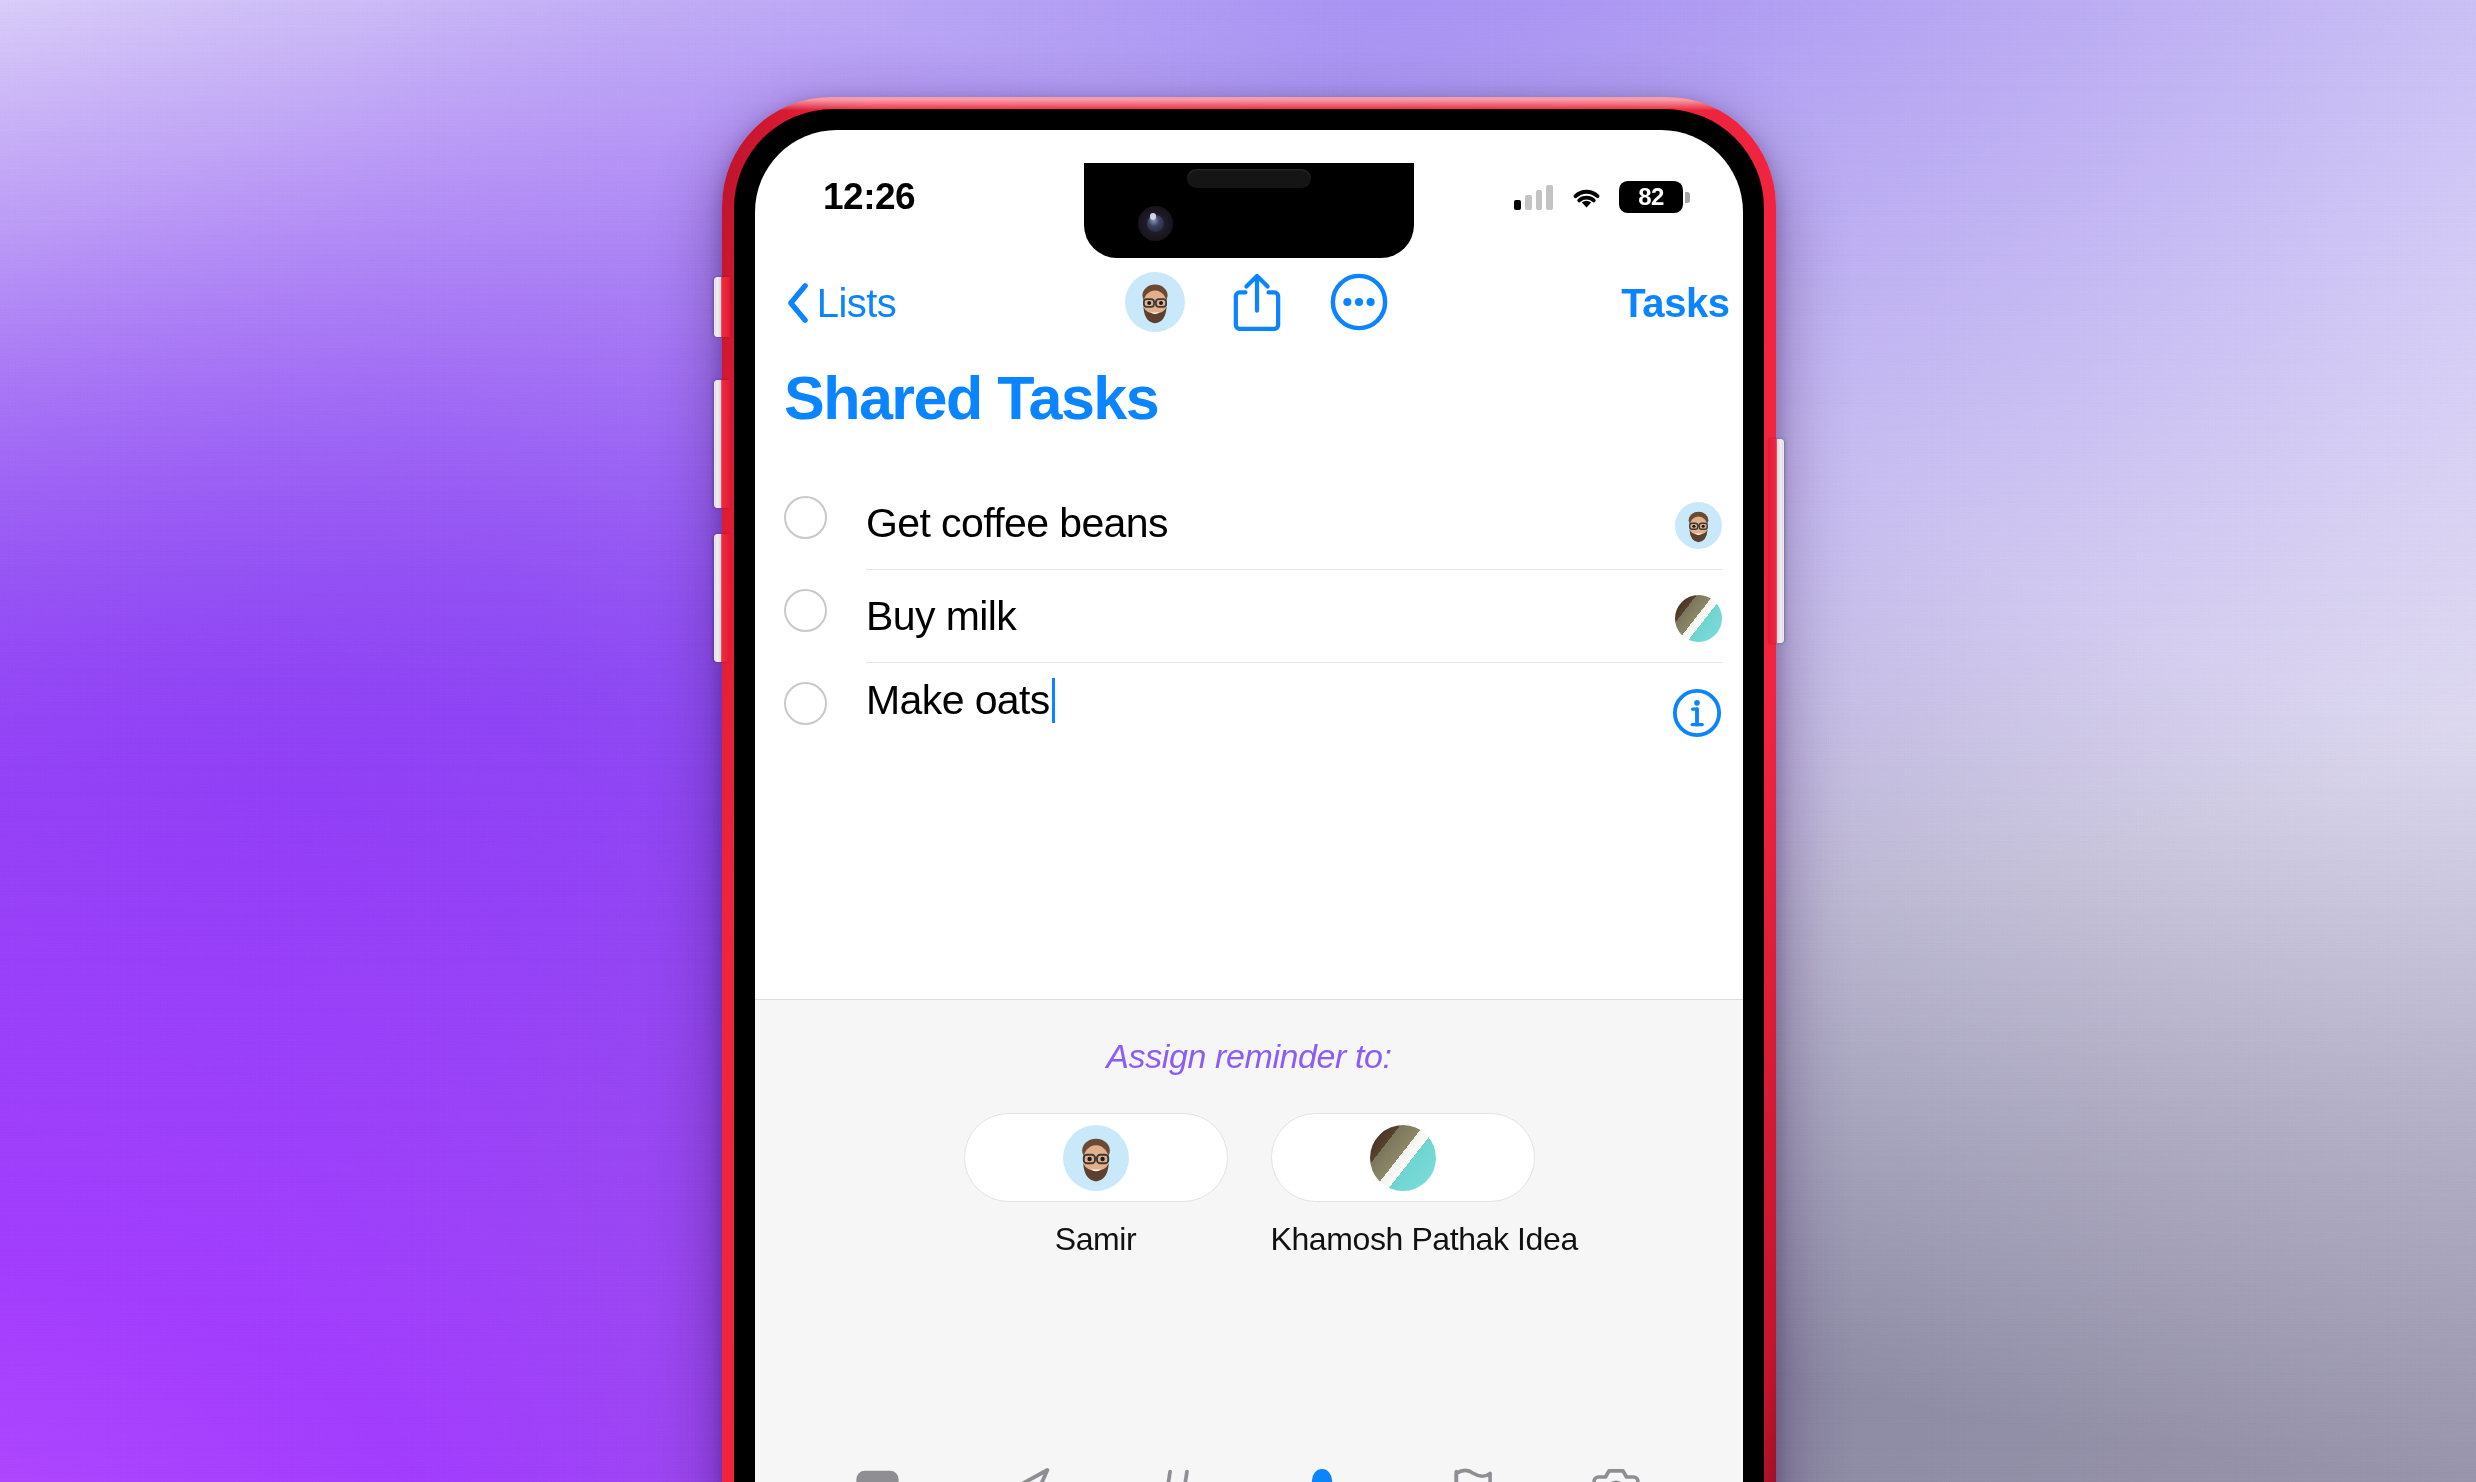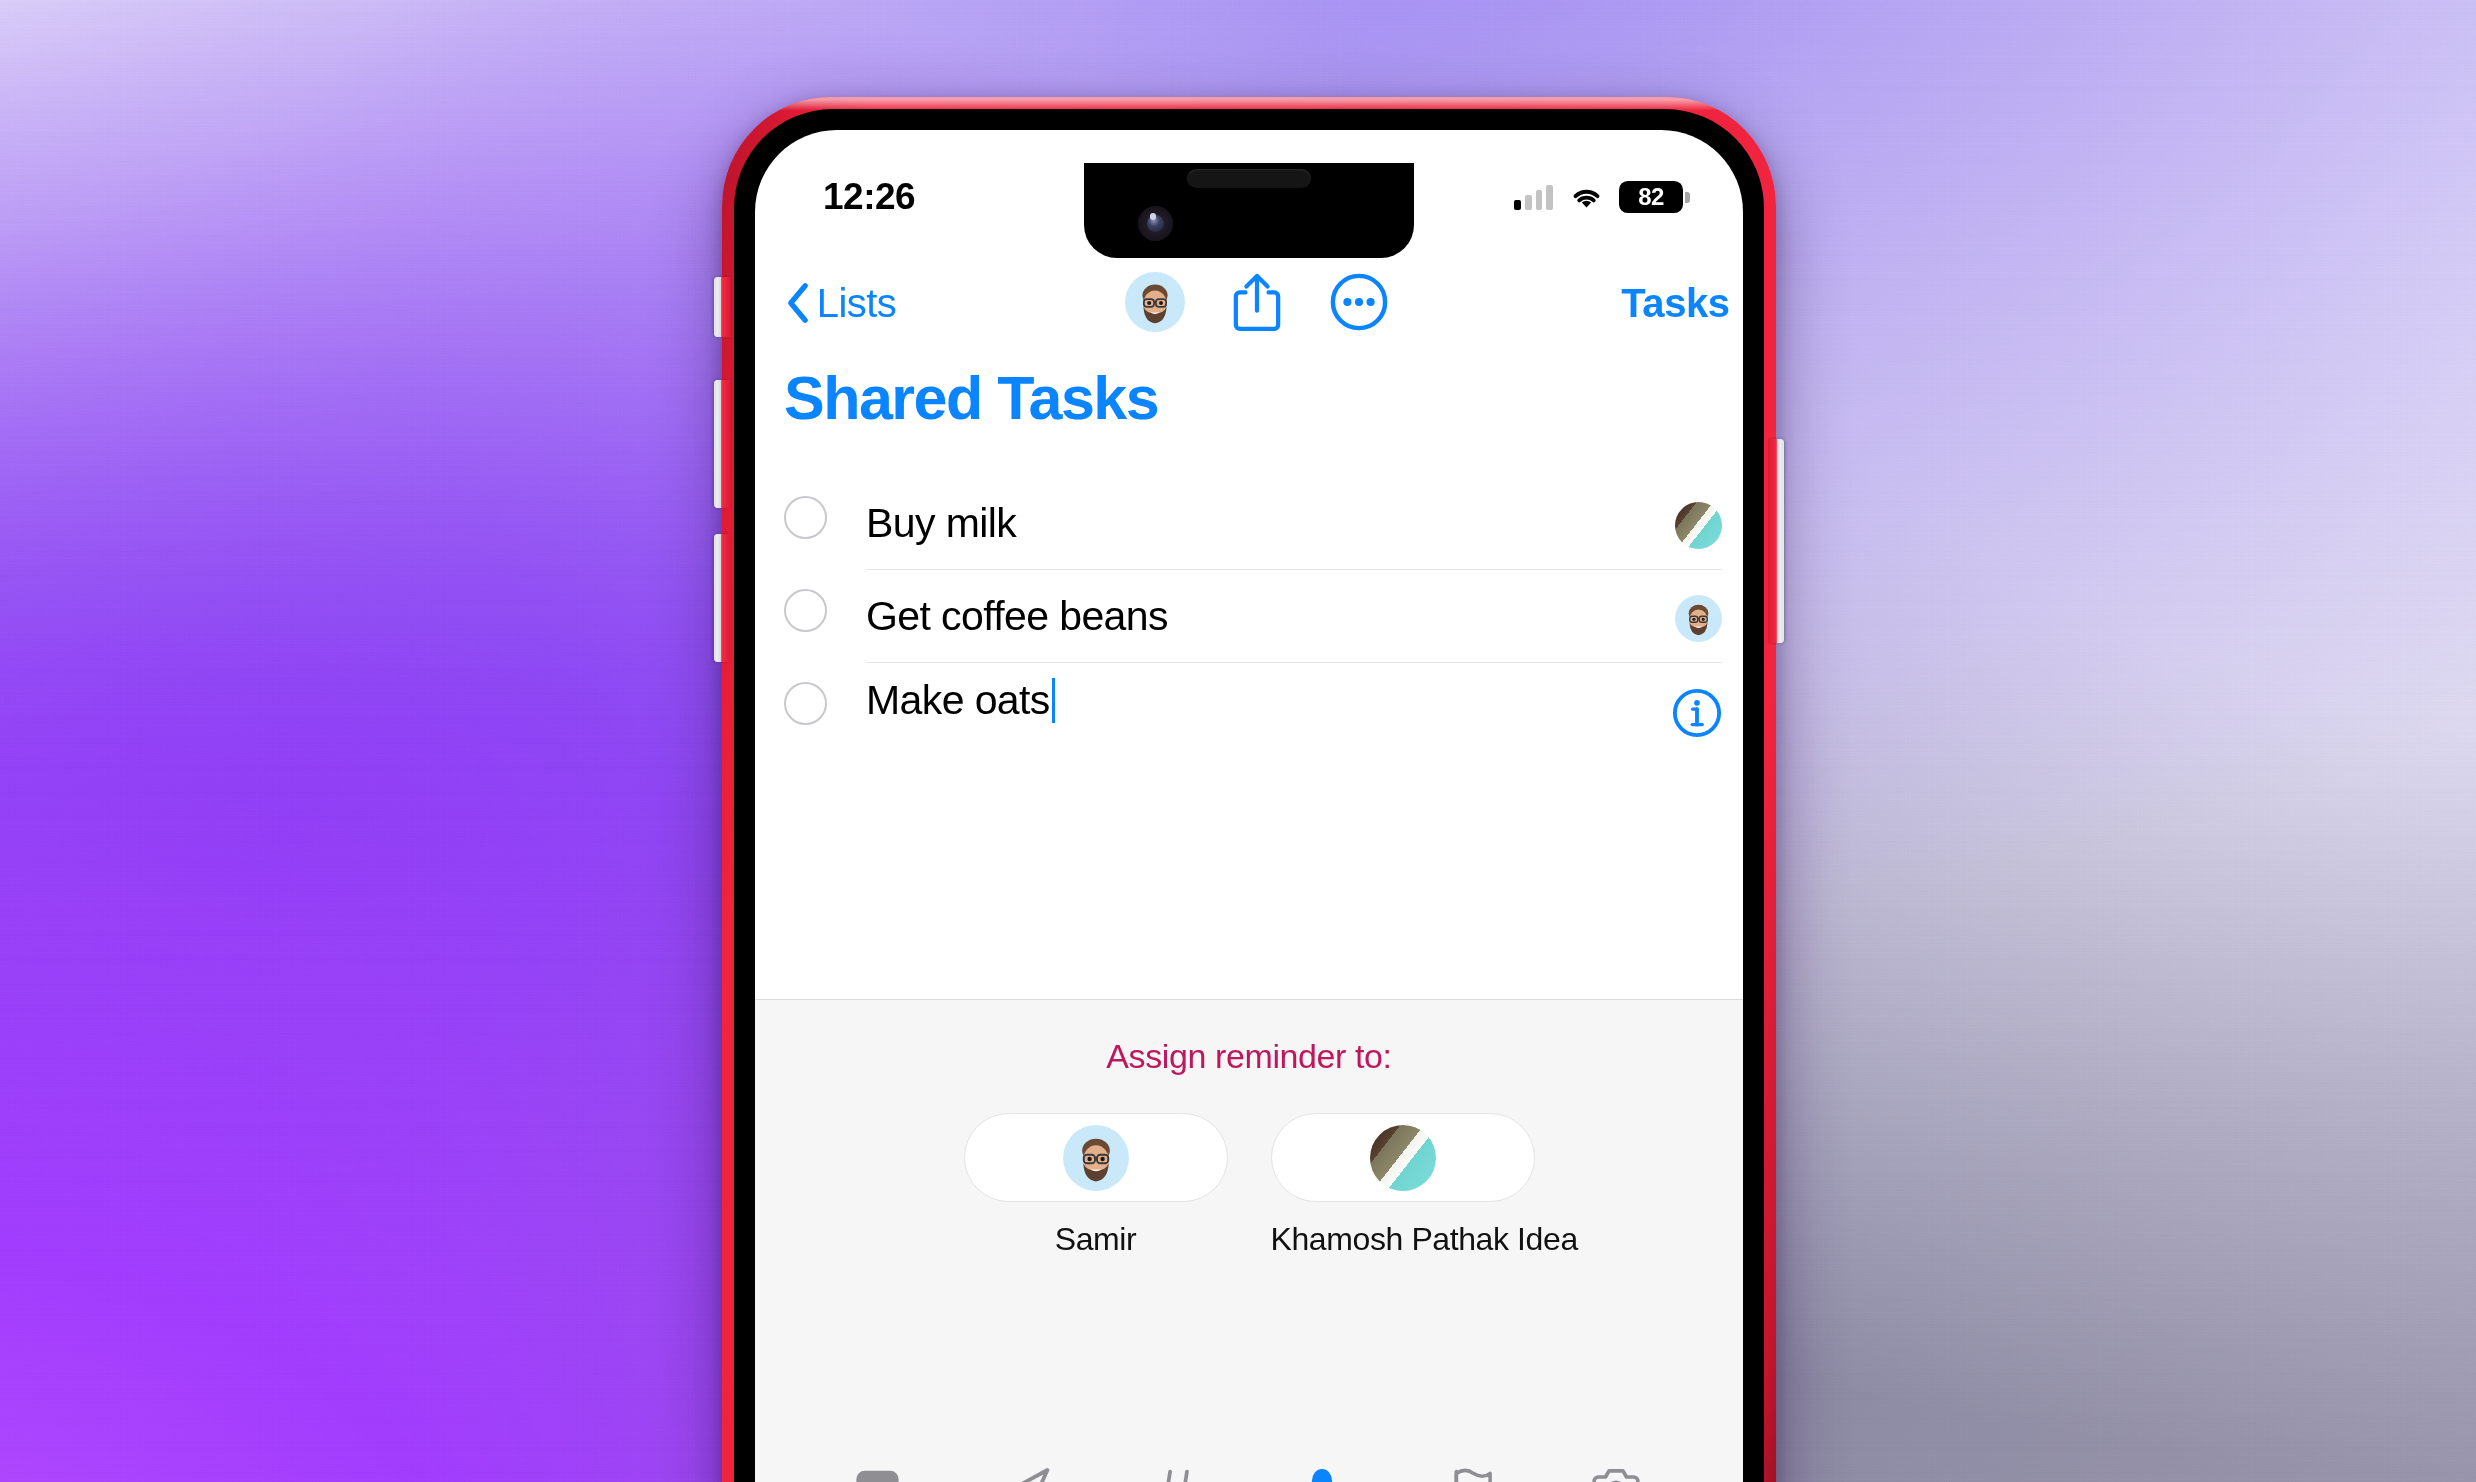--- a/index.html
+++ b/index.html
@@ -207,21 +207,21 @@
   }
   .info-ico { width:50px; height:50px; }
 
   
   .assign {
     position:absolute; left:0; right:0; top:869px; bottom:0;
     background:#f6f6f7; border-top:1.9px solid #dcdcde;
   }
   .assign-label {
     text-align:center; margin-top:37px;
-    font-size:34px; color:#be185d; letter-spacing:-0.4px;
+    font-size:34px; color:#8b5cf6; letter-spacing:-0.4px;font-style:italic;
   }
   .assign-row {
     display:flex; justify-content:center; gap:43px; margin-top:37px;
   }
   .assign-card {
     width:264px; height:89px; cursor:pointer;
   }
   .assign-chip {
     width:264px; height:89px; border-radius:45px;
     background:#fff; border:1.9px solid #e3e3e6;
@@ -338,32 +338,20 @@
           </svg>
         </div>
       </div>
 
       <div class="nav-done">Tasks</div>
     </div>
 
     <div class="list-title">Shared Tasks</div>
 
     <div class="tasks">
-
-      <div class="task">
-        <div class="circle"></div>
-        <div class="task-body">
-          <div class="task-line">
-            <span class="task-text">Buy milk</span>
-          </div>
-          <div class="task-right">
-            <div class="av-sm av-stripes"></div>
-          </div>
-        </div>
-      </div>
 
       <div class="task">
         <div class="circle"></div>
         <div class="task-body">
           <div class="task-line">
             <span class="task-text">Get coffee beans</span>
           </div>
           <div class="task-right">
             <div class="av-sm av-memoji">
               <svg class="memoji" viewBox="0 0 62 62" width="47" height="47">
@@ -371,20 +359,32 @@
                 <ellipse cx="31" cy="33" rx="12" ry="14" fill="#e4b08b"></ellipse>
                 <path d="M19 36 q1 16 12 17 q11 -1 12 -17 q-3 7 -12 7 q-9 0 -12 -7Z" fill="#5e4030"></path>
                 <rect x="19.5" y="28" width="10.5" height="8" rx="3" fill="none" stroke="#3a3a3a" stroke-width="1.8"></rect>
                 <rect x="32" y="28" width="10.5" height="8" rx="3" fill="none" stroke="#3a3a3a" stroke-width="1.8"></rect>
                 <line x1="30" y1="31" x2="32" y2="31" stroke="#3a3a3a" stroke-width="1.8"></line>
                 <circle cx="25" cy="32" r="2.1" fill="#241a12"></circle>
                 <circle cx="37.2" cy="32" r="2.1" fill="#241a12"></circle>
                 <path d="M26 41 q5 5 10 0 q-5 2 -10 0Z" fill="#fff"></path>
               </svg>
             </div>
+          </div>
+        </div>
+      </div>
+
+      <div class="task">
+        <div class="circle"></div>
+        <div class="task-body">
+          <div class="task-line">
+            <span class="task-text">Buy milk</span>
+          </div>
+          <div class="task-right">
+            <div class="av-sm av-stripes"></div>
           </div>
         </div>
       </div>
 
       <div class="task">
         <div class="circle"></div>
         <div class="task-body">
           <div class="task-line nb">
             <span class="task-text">Make oats</span>
               <span class="caret"></span>

